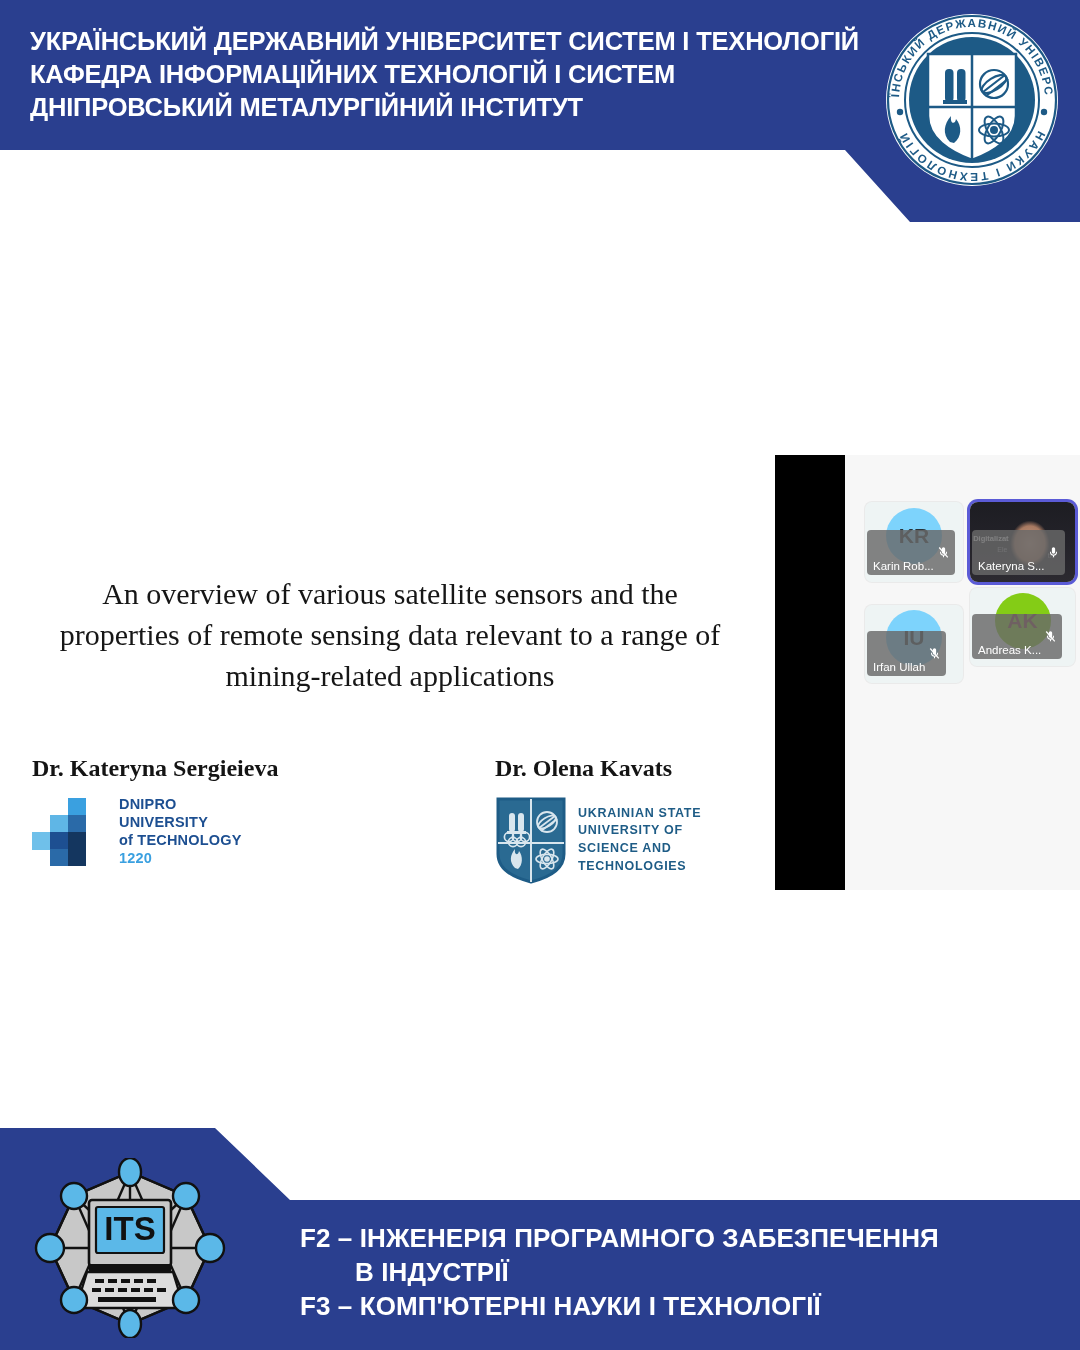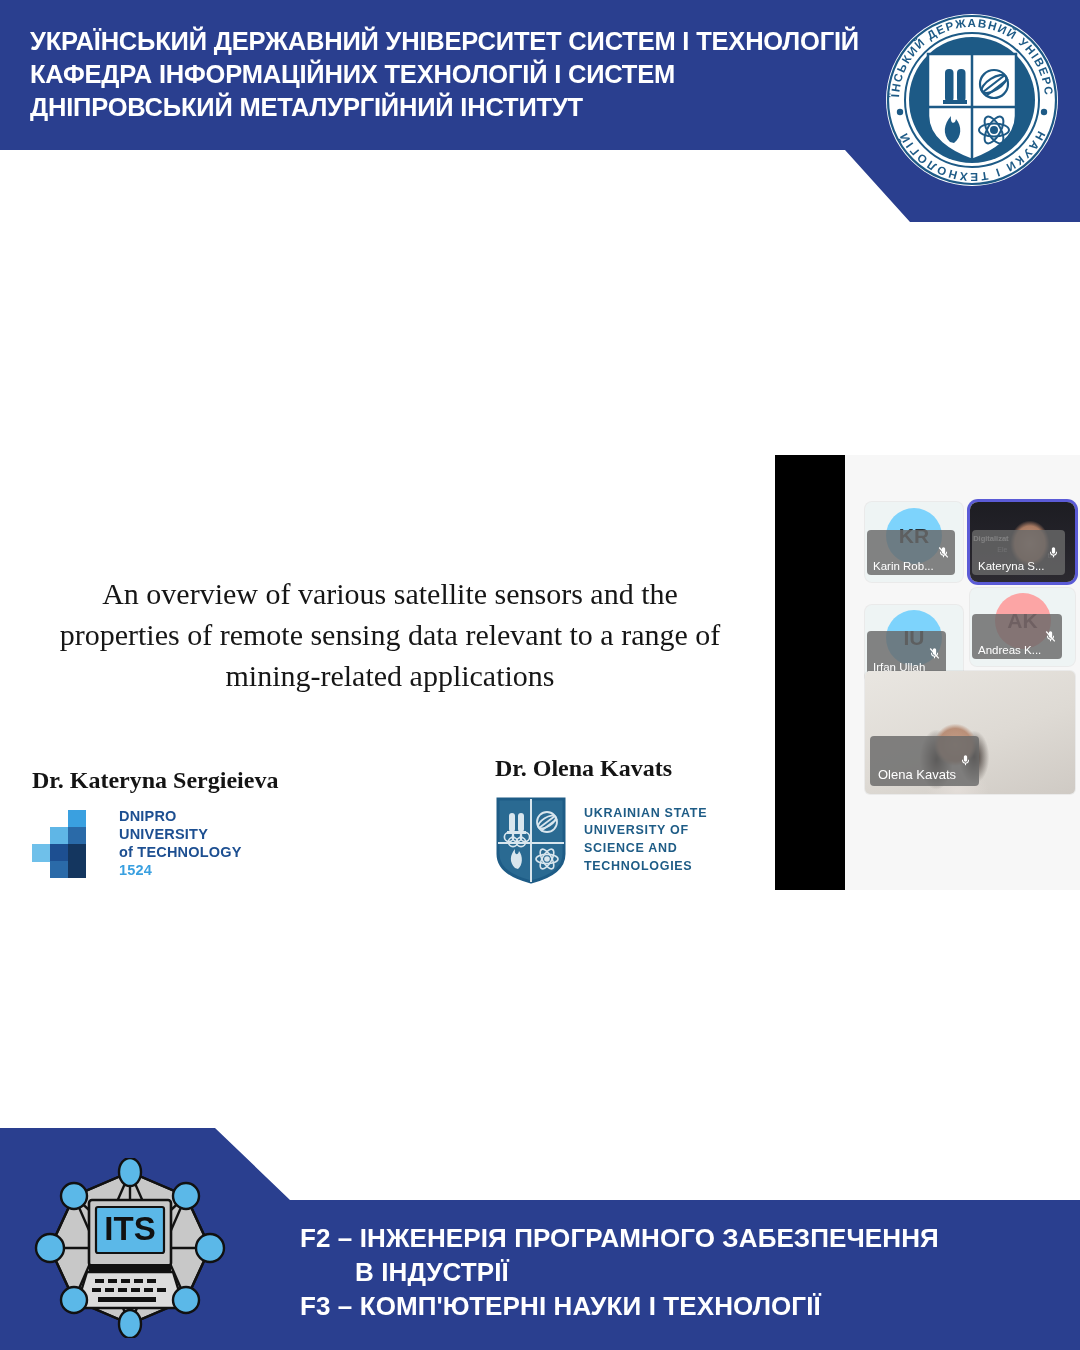--- a/index.html
+++ b/index.html
@@ -56,21 +56,21 @@
     position:absolute;left:40px;top:118px;width:700px;
     text-align:center;
     font-family:"Liberation Serif",serif;
     font-size:30px;
     line-height:1.37;
     color:#161616;
   }
 
   
   .presenter{ position:absolute; }
-  #presenter-0{ left:32px; top:312px; width:330px; }
+  #presenter-0{ left:32px; top:300px; width:330px; }
   #presenter-1{ left:495px; top:300px; width:260px; }
   .presenter-name{
     font-family:"Liberation Serif",serif;
     font-weight:bold;
     font-size:24px;
     color:#141414;
     white-space:nowrap;
   }
   #presenter-0 .presenter-name{ text-align:left; }
   #presenter-1 .presenter-name{ text-align:left; }
@@ -86,21 +86,21 @@
     line-height:1.24;
     color:#1d4f91;
     letter-spacing:0.2px;
   }
   #dnipro-words .yr{ color:#3aa0e0; }
   #dnipro-words .low{ font-weight:bold; }
 
   
   #usust-mark{ width:72px;height:88px;flex:0 0 auto; }
   #usust-words{
-    margin-left:17px;
+    margin-left:11px;
     font-weight:bold;
     font-size:12.5px;
     line-height:1.42;
     color:#1e5c86;
     letter-spacing:0.7px;
   }
 
   
   #tiles{ position:absolute;left:860px;top:0;width:220px;height:435px; }
 
@@ -120,21 +120,21 @@
   .tile.active{ box-shadow:0 0 0 3px #5b5bd6; border-radius:8px; }
 
   .avatar-circle{
     position:absolute;left:50%;top:42%;
     transform:translate(-50%,-50%);
     width:56px;height:56px;border-radius:50%;
     display:flex;align-items:center;justify-content:center;
     font-weight:bold;font-size:21px;
   }
   .avatar-circle.blue{ background:#7dd3fc;color:#27333a; }
-  .avatar-circle.pink{ background:#fca5a5;color:#8d3b42;text-align:center; }
+  .avatar-circle.pink{ background:#84cc16;color:#8d3b42;text-align:center; }
 
   .namechip{
     position:absolute;left:2px;bottom:7px;
     max-width:96%;
     background:rgba(105,105,105,.82);
     color:#ffffff;
     border-radius:4px;
     padding:2px 6px 3px 6px;
     font-size:11.5px;
     display:flex;align-items:center;gap:4px;
@@ -265,21 +265,21 @@
         <rect x="0" y="34" width="18" height="18" fill="#6fc0ea"></rect>
         <rect x="18" y="34" width="18" height="18" fill="#1d4f91"></rect>
         <rect x="36" y="34" width="18" height="18" fill="#14365f"></rect>
         <rect x="18" y="51" width="18" height="17" fill="#2a6aa8"></rect>
         <rect x="36" y="51" width="18" height="17" fill="#14365f"></rect>
       </svg>
       <div id="dnipro-words">
         <div>DNIPRO</div>
         <div>UNIVERSITY</div>
         <div><span class="low">of </span><span>TECHNOLOGY</span></div>
-        <div class="yr">1524</div>
+        <div class="yr">1220</div>
       </div>
     </div>
   </div>
 
   <div class="presenter" id="presenter-1">
     <div class="presenter-name">Dr. Olena Kavats</div>
     <div class="logo-row">
       <svg id="usust-mark" viewBox="0 0 72 88">
         <path d="M3,3 H69 V58 C69,74 52,82 36,86 C20,82 3,74 3,58 Z" fill="#2a6a92"></path>
         <path d="M3,3 H69 V58 C69,74 52,82 36,86 C20,82 3,74 3,58 Z" fill="none" stroke="#1e5c86" stroke-width="3"></path>
@@ -370,31 +370,20 @@
         <span class="nm">Andreas K...</span>
         <svg class="mic" viewBox="0 0 14 16">
           <path d="M7 1.2a2.1 2.1 0 0 1 2.1 2.1v4.2A2.1 2.1 0 0 1 7 9.6 2.1 2.1 0 0 1 4.9 7.5V3.3A2.1 2.1 0 0 1 7 1.2z" fill="#fff"></path>
           <path d="M3.2 7v.6a3.8 3.8 0 0 0 7.6 0V7" fill="none" stroke="#fff" stroke-width="1.3"></path>
           <line x1="7" y1="11.4" x2="7" y2="14" stroke="#fff" stroke-width="1.3"></line>
           <line x1="1.6" y1="1.6" x2="12.4" y2="14.2" stroke="#fff" stroke-width="1.6"></line>
         </svg>
       </div>
     </div>
 
-    <div class="tile big">
-      <div class="vid" id="vid-olena"></div>
-      <div class="namechip">
-        <span class="nm">Olena Kavats</span>
-        <svg class="mic" viewBox="0 0 14 16">
-          <path d="M7 1.2a2.1 2.1 0 0 1 2.1 2.1v4.2A2.1 2.1 0 0 1 7 9.6 2.1 2.1 0 0 1 4.9 7.5V3.3A2.1 2.1 0 0 1 7 1.2z" fill="#fff"></path>
-          <path d="M3.2 7v.6a3.8 3.8 0 0 0 7.6 0V7" fill="none" stroke="#fff" stroke-width="1.3"></path>
-          <line x1="7" y1="11.4" x2="7" y2="14" stroke="#fff" stroke-width="1.3"></line>
-        </svg>
-      </div>
-    </div>
   </div>
 </div>
 
 <div id="footer-band">
   <svg id="footer-shape" viewBox="0 0 1080 222" preserveAspectRatio="none">
     <path d="M0,0 H215 L290,72 H1080 V222 H0 Z" fill="#2a3f8f"></path>
   </svg>
 
   <svg id="its-logo" viewBox="0 0 196 180">
     <g stroke="#111111" stroke-width="2.4" fill="#c8c8c8">

